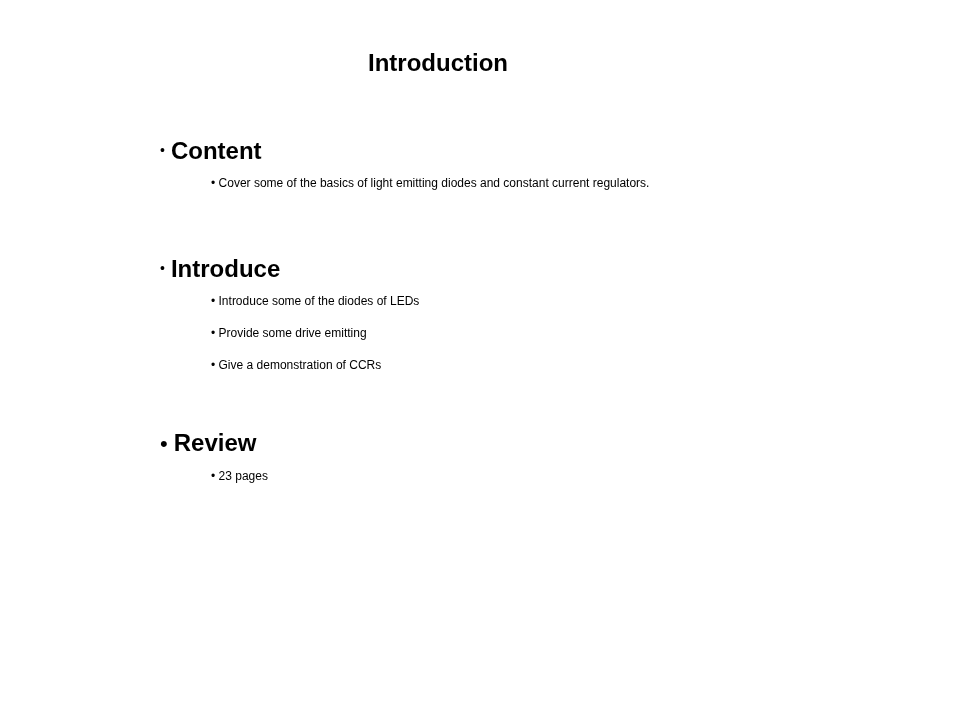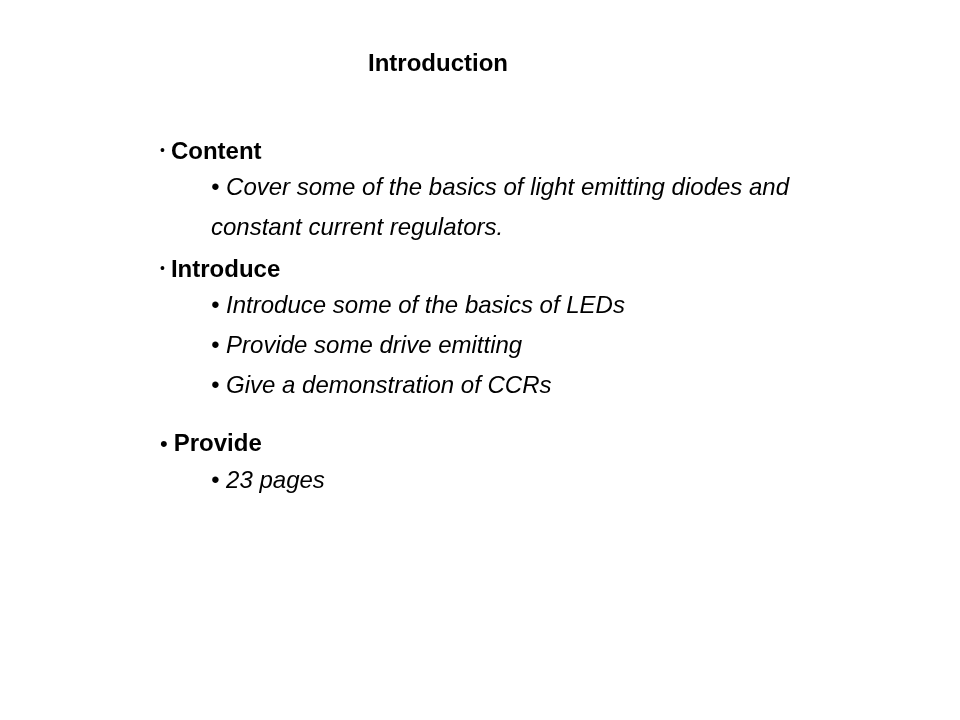--- a/index.html
+++ b/index.html
@@ -9,21 +9,21 @@
     }
     .title {
       position: absolute; left: 0; width: 876px; top: 48px; text-align: center;
       font-weight: bold; font-size: 24px; line-height: 30px;
     }
     .section { position: absolute; left: 160px; }
     .heading { font-weight: bold; font-size: 24px; line-height: 28px; white-space: nowrap; }
     .heading .small-bullet { font-size: 14px; font-weight: normal; margin-right: 6px; vertical-align: 4px; }
     .heading .big-bullet { font-size: 22px; font-weight: normal; margin-right: 6px; }
     .items { margin: 2px 0 0 51px; padding: 0; list-style: none; }
-    .items li { font-size: 24px; line-height: 40px; white-space: nowrap; font-style: italic; }
+    .items li { font-size: 12px; line-height: 32px; white-space: nowrap; }
     .items li.wrap { white-space: normal; width: 590px; }
   </style>
 </head>
 <body>
 
 <div>
   <div class="title">Introduction</div>
 
   <div class="section" style="top:136px;">
     <div class="heading">
@@ -32,27 +32,27 @@
     <ul class="items">
       <li class="wrap">• Cover some of the basics of light emitting diodes and constant current regulators.</li>
     </ul>
   </div>
 
   <div class="section" style="top:254px;">
     <div class="heading">
       <span class="small-bullet">•</span><span>Introduce</span>
     </div>
     <ul class="items">
-      <li>• Introduce some of the basics of LEDs</li>
+      <li>• Introduce some of the diodes of LEDs</li>
       <li>• Provide some drive emitting</li>
       <li>• Give a demonstration of CCRs</li>
     </ul>
   </div>
 
   <div class="section" style="top:429px;">
     <div class="heading">
-      <span class="big-bullet">•</span><span>Provide</span>
+      <span class="big-bullet">•</span><span>Review</span>
     </div>
     <ul class="items">
       <li>• 23 pages</li>
     </ul>
   </div>
 </div>
 
 </body></html>

